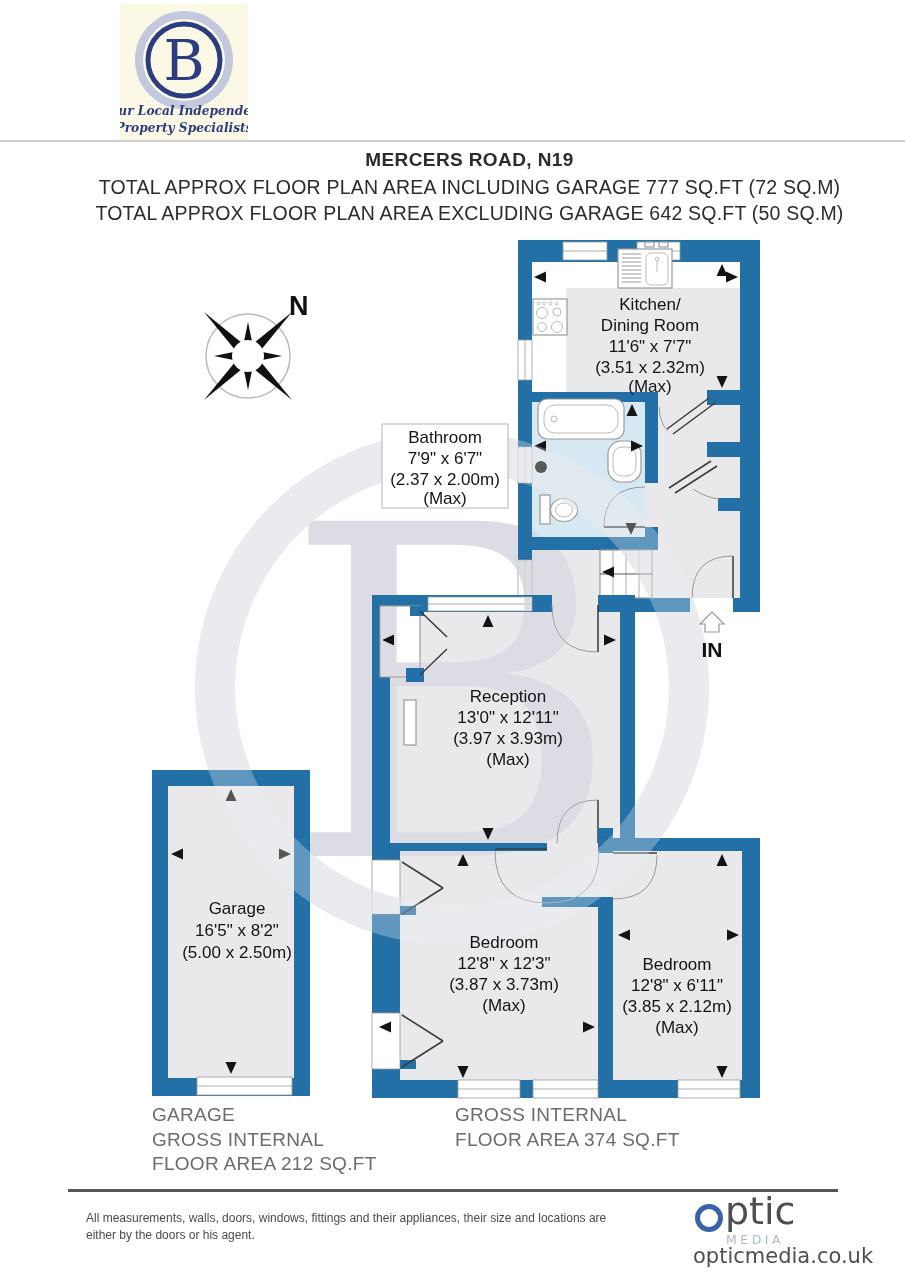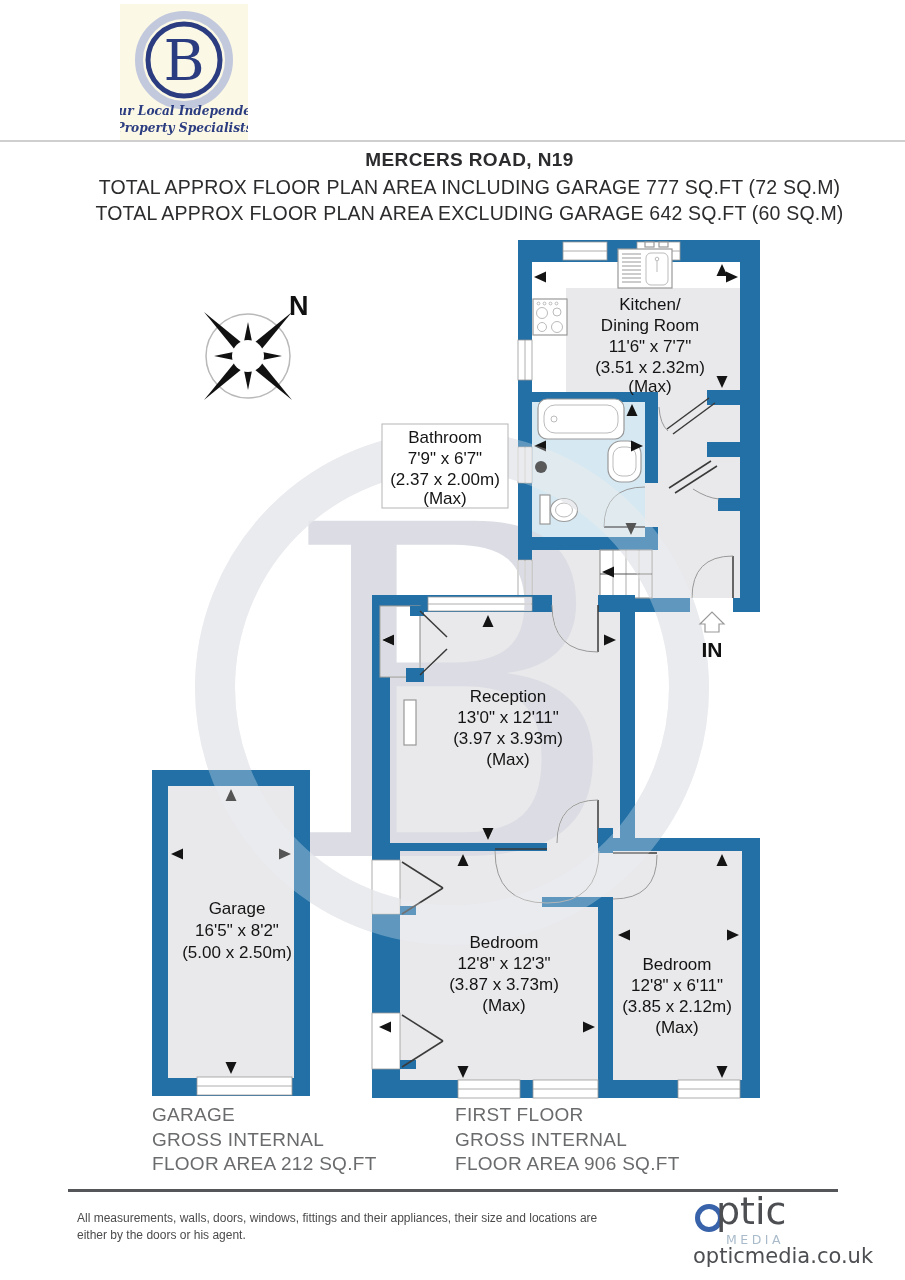--- a/index.html
+++ b/index.html
@@ -23,21 +23,21 @@
   .fthin{fill:none;stroke:#bbb;stroke-width:1;}
   .win{fill:#fff;stroke:#999;stroke-width:.8;}
   .winl{stroke:#999;stroke-width:.8;}
   .door{stroke:#3a3a3a;stroke-width:1.5;fill:none;}
   .swing{stroke:#999;stroke-width:1;fill:none;}
   .arr{fill:#141414;}
   .lbl{font:17px "Liberation Sans",sans-serif;fill:#141414;text-anchor:middle;}
   .nlbl{font:bold 27px "Liberation Sans",sans-serif;fill:#111;}
   .inlbl{font:600 21px "Liberation Sans",sans-serif;fill:#111;text-anchor:middle;}
   .logo-o{position:absolute;left:0;top:6px;width:18px;height:18px;border:5px solid var(--logoBlue,#3863ab);border-radius:50%;}
-  .logo-ptic{position:absolute;left:21px;top:-9px;font-size:38px;color:#4d4e52;font-family:"DejaVu Sans",sans-serif;}
+  .logo-ptic{position:absolute;left:30px;top:-9px;font-size:38px;color:#4d4e52;font-family:"DejaVu Sans",sans-serif;}
   .logo-media{position:absolute;left:31px;top:34px;font-size:12.5px;letter-spacing:3.5px;color:#a9bbca;font-family:"DejaVu Sans",sans-serif;}
   .logo-url{position:absolute;left:-2px;top:46px;font-size:21px;color:#4d4e52;font-family:"DejaVu Sans",sans-serif;}
 </style>
 </head>
 <body>
 
 <div class="page">
 
   <div class="abs brandbox">
     <svg width="128" height="136" viewBox="0 0 128 136">
@@ -46,21 +46,21 @@
       <text x="64" y="76" text-anchor="middle" font-family="DejaVu Serif, serif" font-size="56" fill="#2b3c80">B</text>
       <text x="64" y="111" text-anchor="middle" font-family="DejaVu Serif, serif" font-style="italic" font-weight="bold" font-size="12.2" fill="#2b3c80">Your Local Independent</text>
       <text x="64" y="128" text-anchor="middle" font-family="DejaVu Serif, serif" font-style="italic" font-weight="bold" font-size="12.2" fill="#2b3c80">Property Specialists</text>
     </svg>
   </div>
 
   <div class="abs rule-top"></div>
 
   <div class="abs hdr title">MERCERS ROAD, N19</div>
   <div class="abs hdr hline" style="top:176px">TOTAL APPROX FLOOR PLAN AREA INCLUDING GARAGE 777 SQ.FT (72 SQ.M)</div>
-  <div class="abs hdr hline" style="top:202px">TOTAL APPROX FLOOR PLAN AREA EXCLUDING GARAGE 642 SQ.FT (60 SQ.M)</div>
+  <div class="abs hdr hline" style="top:202px">TOTAL APPROX FLOOR PLAN AREA EXCLUDING GARAGE 642 SQ.FT (50 SQ.M)</div>
 
   <svg width="905" height="1280" viewBox="0 0 905 1280">
 
     <g>
       <rect class="wall" x="152" y="770" width="158" height="326"></rect>
       <rect class="floor" x="168" y="786" width="126" height="292"></rect>
       <rect class="win" x="197" y="1077" width="95" height="18"></rect>
       <line class="winl" x1="197" y1="1086" x2="292" y2="1086"></line>
       <path class="arr" d="M231,789 l5.5,12 h-11 z"></path>
       <path class="arr" d="M231,1074 l5.5,-12 h-11 z"></path>
@@ -327,28 +327,27 @@
       <text class="inlbl" x="712" y="657">IN</text>
     </g>
   </svg>
 
   <div class="abs area-block" style="left:152px;top:1103px">
     <div>GARAGE</div>
     <div>GROSS INTERNAL</div>
     <div>FLOOR AREA 212 SQ.FT</div>
   </div>
   <div class="abs area-block" style="left:455px;top:1103px">
-    <div>FIRST FLOOR</div>
     <div>GROSS INTERNAL</div>
-    <div>FLOOR AREA 906 SQ.FT</div>
+    <div>FLOOR AREA 374 SQ.FT</div>
   </div>
 
   <div class="abs rule-bottom"></div>
 
-  <div class="abs disc" style="left:77px;top:1210px">
+  <div class="abs disc" style="left:86px;top:1210px">
     <div>All measurements, walls, doors, windows, fittings and their appliances, their size and locations are</div>
     <div>either by the doors or his agent.</div>
   </div>
 
   <div class="abs" style="left:695px;top:1198px;width:160px;height:75px">
     <span class="logo-o"></span>
     <span class="logo-ptic">ptic</span>
     <span class="logo-media">MEDIA</span>
     <span class="logo-url">opticmedia.co.uk</span>
   </div>

